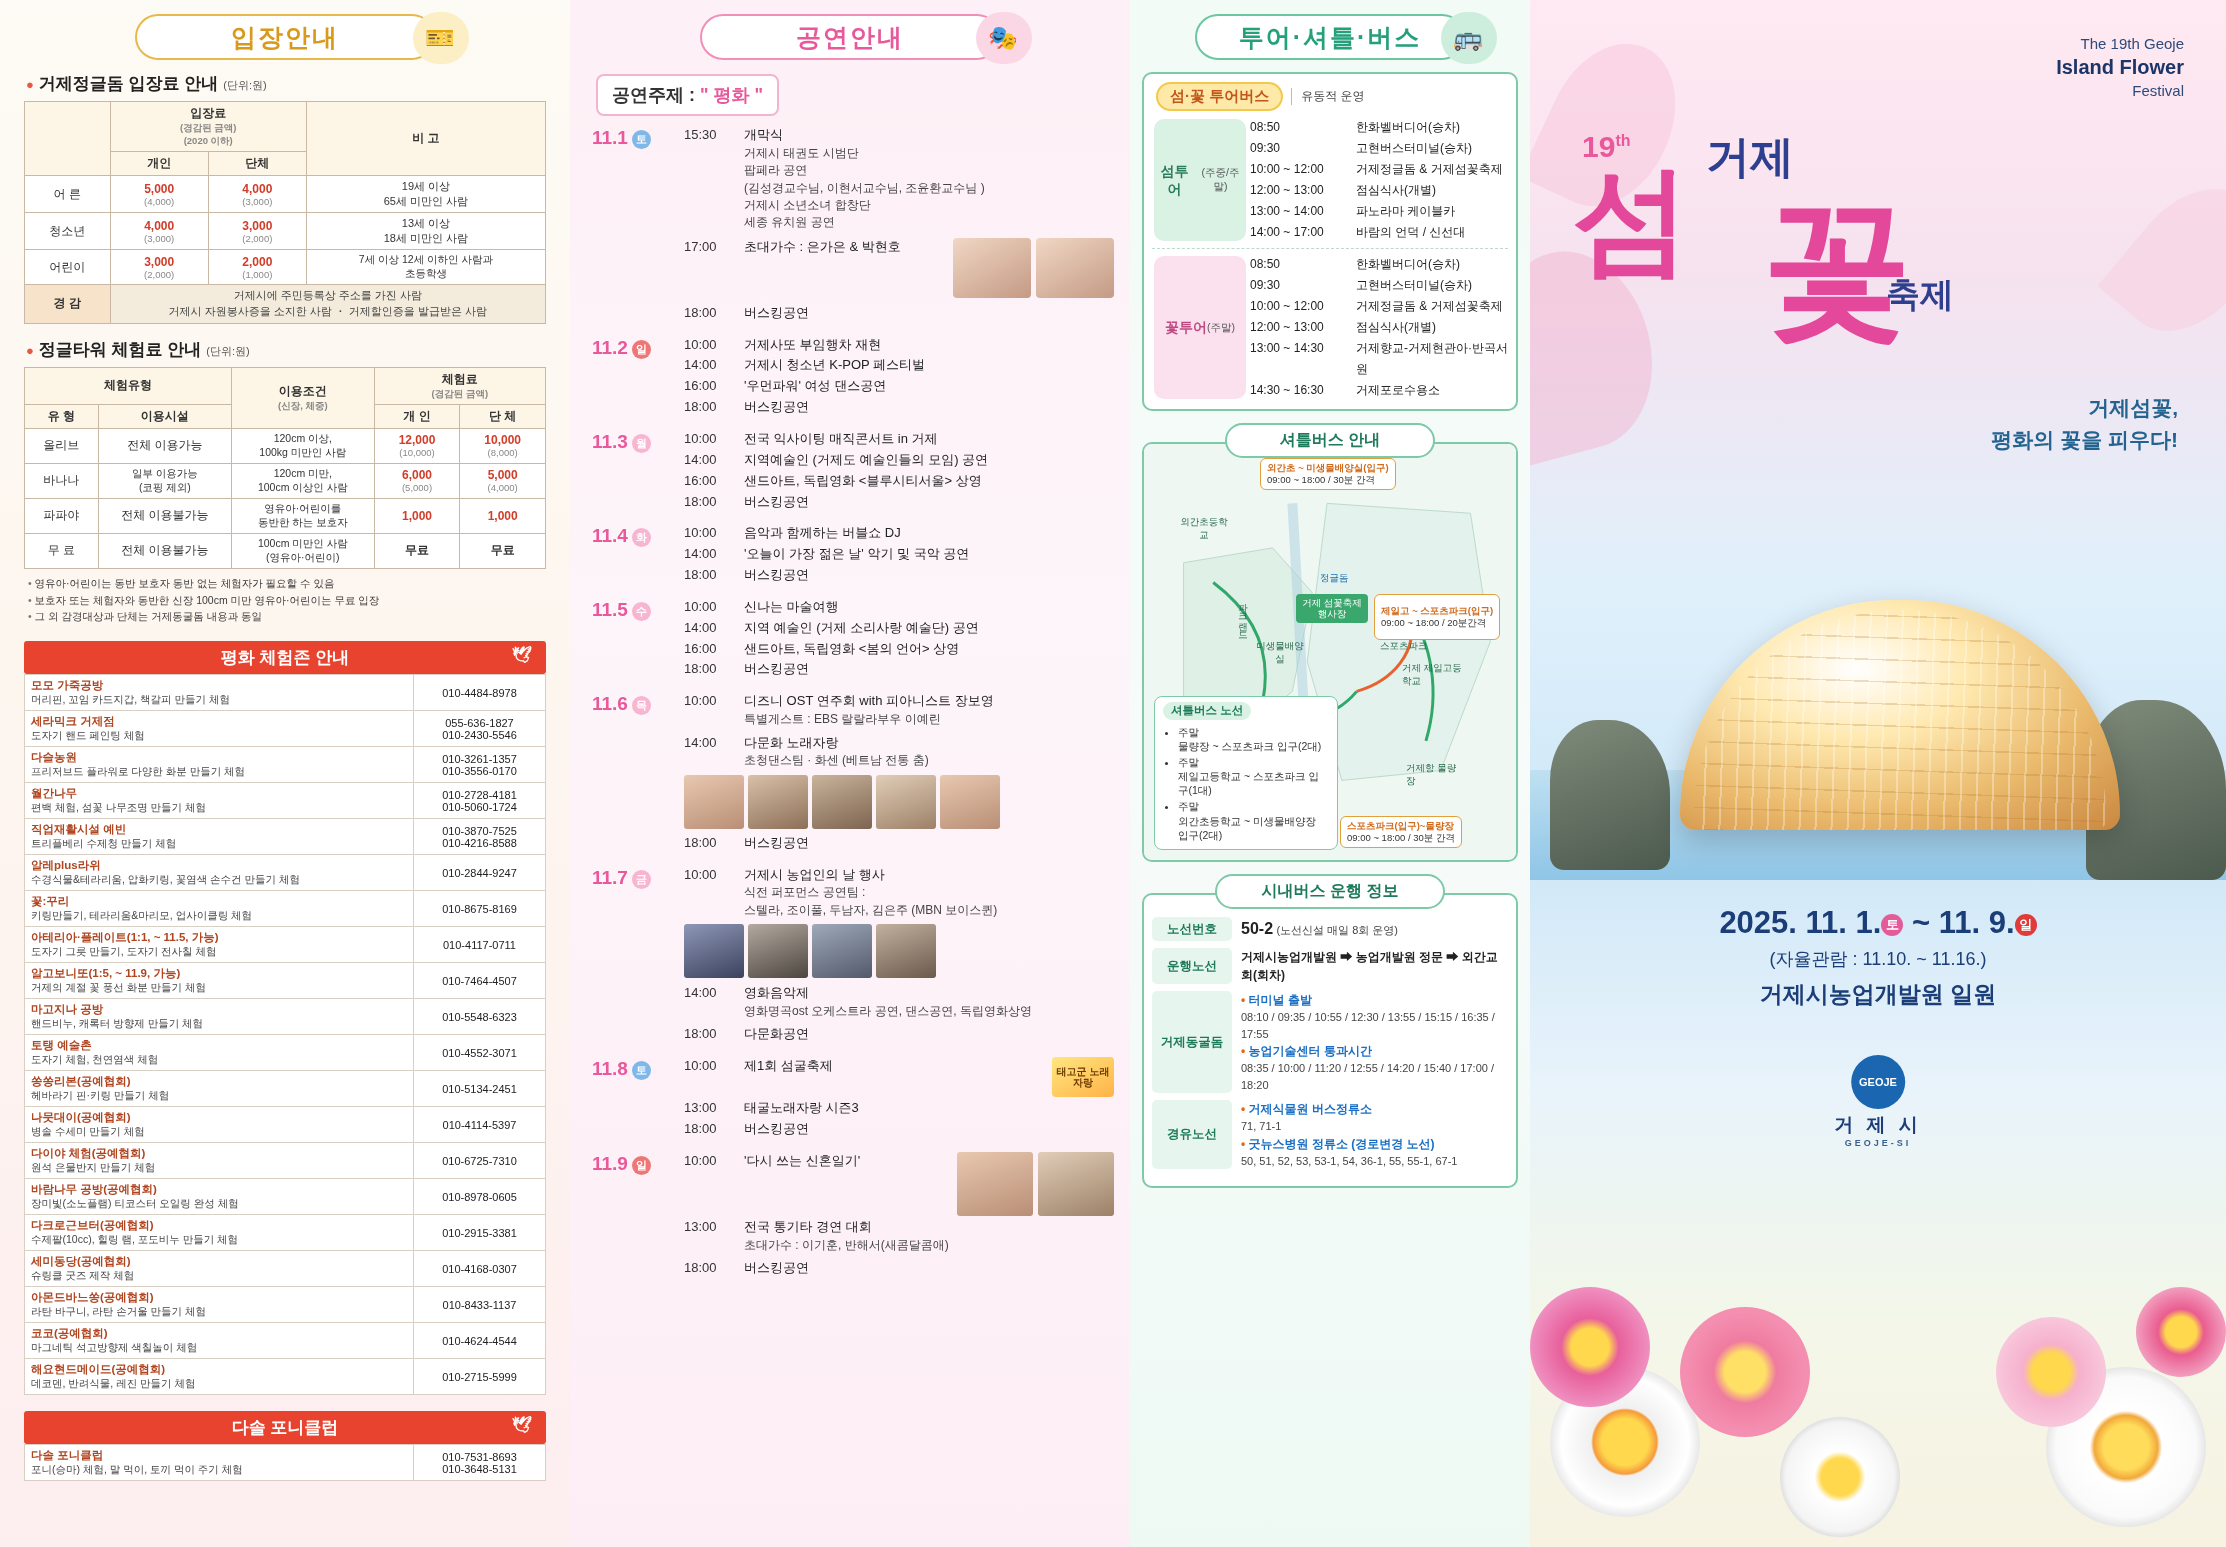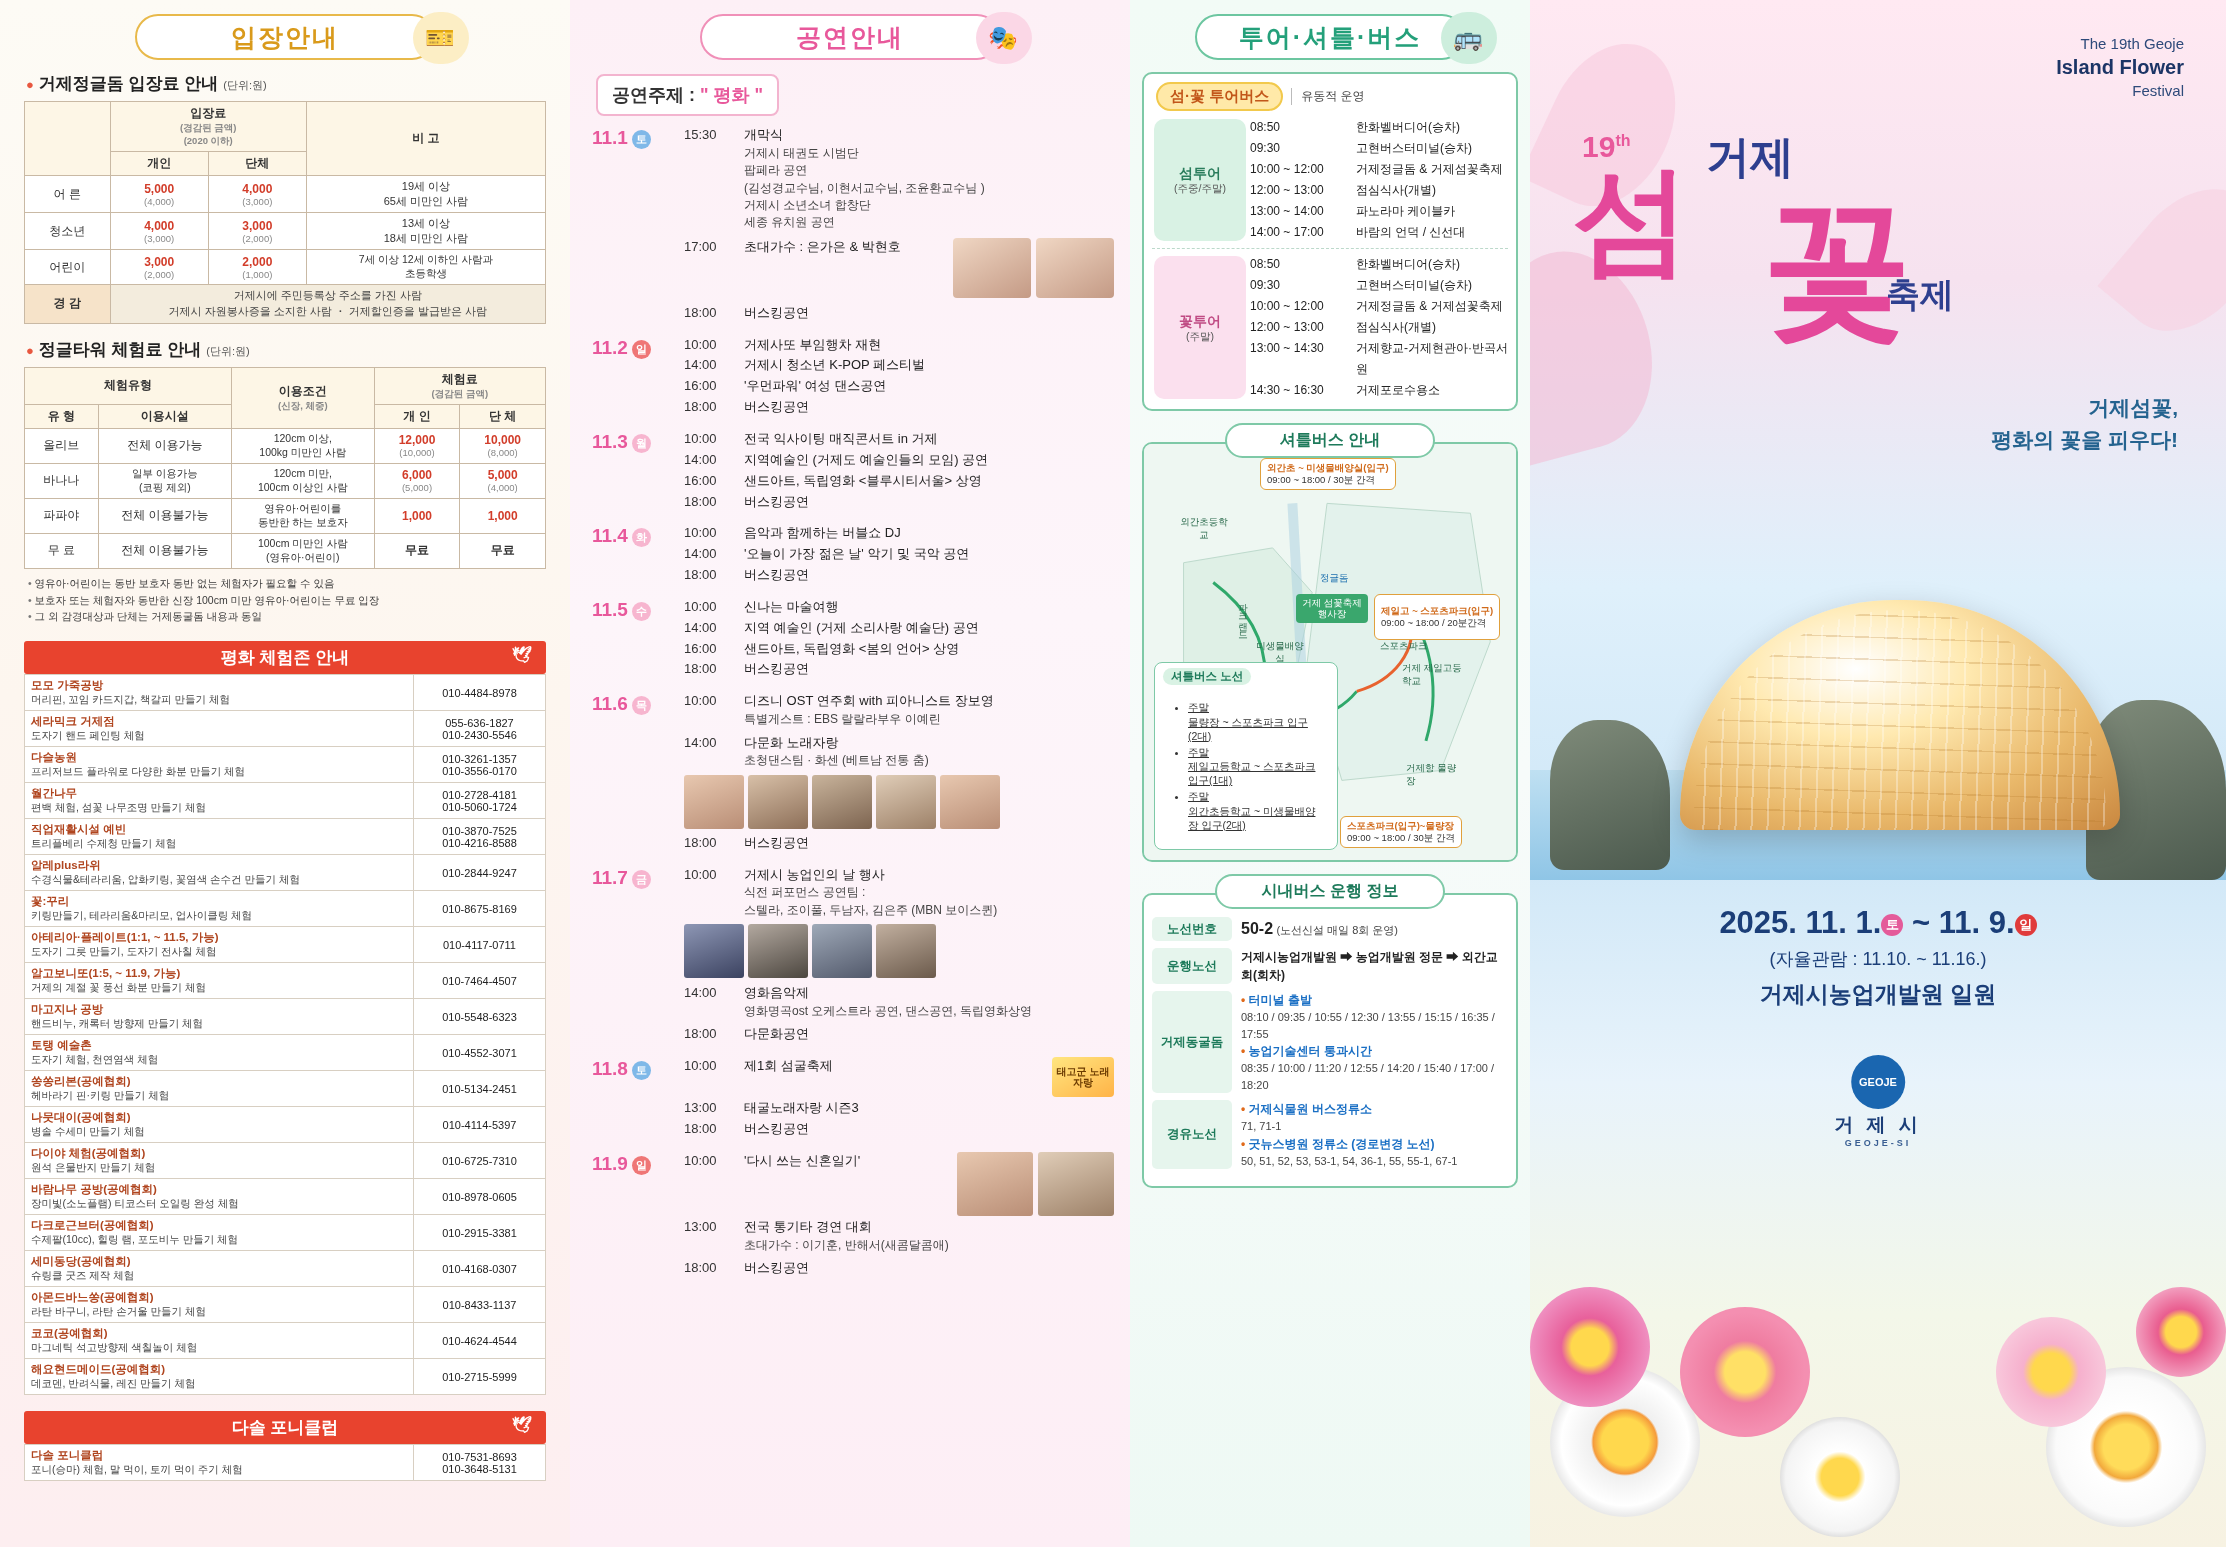--- a/index.html
+++ b/index.html
@@ -145,21 +145,21 @@
   }
   .tour-head { display:flex; align-items:center; gap:8px; margin:0 0 6px 6px; }
   .tour-chip {
     background:#ffe9a8; border:2px solid #f2c94c; border-radius:15px;
     padding:3px 12px; font-size:15px; font-weight:bold; color:#c2571a;
   }
   .tour-note { font-size:12px; color:#444; border-left:1px solid #bbb; padding-left:9px; }
   .tour-row { display:flex; align-items:stretch; }
   .tour-label {
     width:92px; flex:0 0 92px; border-radius:10px; margin:2px 4px;
-    display:flex; flex-direction:column; align-items:center; justify-content:center;
+    display:flex; flex-direction:row; align-items:center; justify-content:center;
     font-size:14px; font-weight:bold; color:#2a7d5c; line-height:1.3; text-align:center;
   }
   .tour-label.a { background:#d9f2e4; }
   .tour-label.b { background:#fbe0ee; color:#c04b84; }
   .tour-label small { font-size:10.5px; font-weight:normal; color:#555; }
   .tour-list { flex:1; font-size:12px; color:#222; }
   .tour-item { display:flex; gap:10px; line-height:1.75; }
   .tour-time { width:96px; flex:0 0 96px; }
   .divline { border-top:1px dashed #bcd9cb; margin:5px 2px; }
 
@@ -174,21 +174,21 @@
     overflow:hidden;
   }
   .bus-legend {
     position:absolute; left:10px; bottom:10px; width:184px;
     border:1.5px solid #7ec9a7; border-radius:8px; background:#fff;
     padding:5px 8px; font-size:10.5px; color:#333; line-height:1.35;
   }
   .bus-legend .lt { background:#d9f2e4; color:#1d7a5a; font-weight:bold; font-size:11.5px;
     border-radius:9px; padding:1px 8px; display:inline-block; margin-bottom:3px;}
   .bus-legend li { margin:2px 0; }
-  .bus-legend ul { margin:12px; padding-left:13px;text-decoration:underline; }
+  .bus-legend ul { margin:2px; padding-left:13px; }
 
   .citybus-title {
     border:2px solid #7ec9a7; border-radius:20px; background:#fff;
     font-size:16px; font-weight:bold; color:#1d7a5a; text-align:center;
     padding:5px 0; width:230px; margin:12px auto 0 auto; position:relative; z-index:3;
   }
   .citybox {
     border:2px solid #7ec9a7; border-radius:10px; background:#fff;
     margin-top:-16px; padding:22px 8px 10px 8px; font-size:12px;
   }

